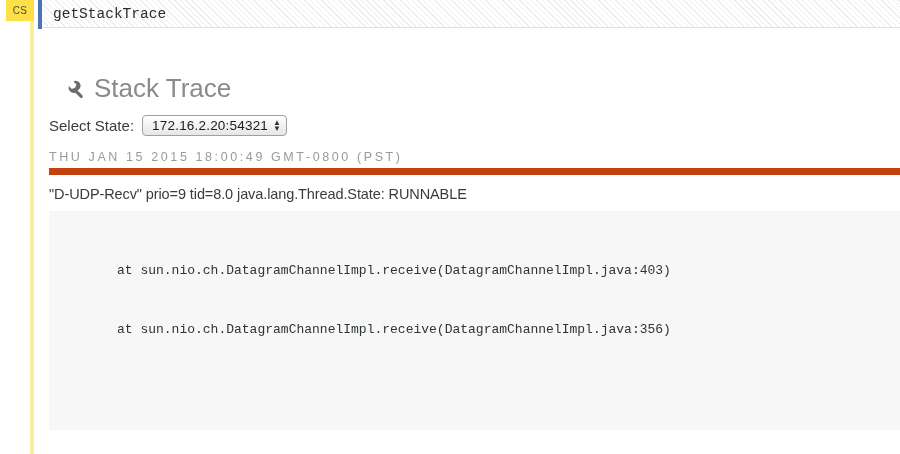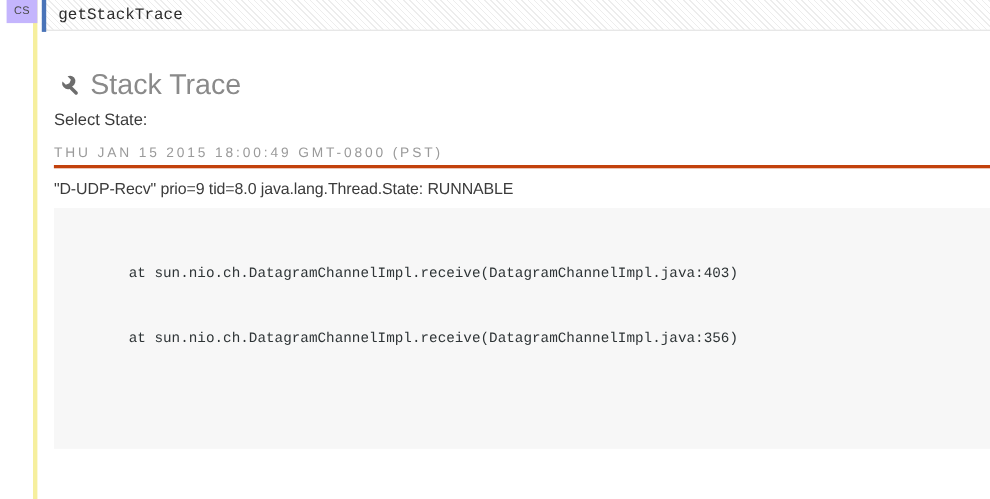--- a/index.html
+++ b/index.html
@@ -33,21 +33,21 @@
     width: 4px;
     height: 454px;
     background: #f6ef9e;
   }
   .cell-badge {
     position: absolute;
     left: 6px;
     top: 0;
     width: 28px;
     height: 21px;
-    background: #c4b5fd;
+    background: #fde047;
     color: #4a4a4a;
     font-size: 10px;
     line-height: 21px;
     text-align: center;
     font-family: "Liberation Sans", sans-serif;
     letter-spacing: 0.3px;
     pointer-events: auto;
   }
 
   
@@ -85,21 +85,21 @@
   .body {
     position: absolute;
     left: 49px;
     top: 41px;
     right: 0;
     bottom: 0;
     background: #ffffff;
   }
 
   .section-title {
-    margin: 0;
+    margin: 12px;
     padding: 20px 0 0 0;
     font-size: 26px;
     font-weight: normal;
     color: #8a8a8a;
     line-height: 30px;
     display: flex;
     align-items: center;
     gap: 9px;
   }
   .wrench-icon {
@@ -149,21 +149,21 @@
   }
   .select-arrows span { display: block; height: 6px; }
 
   .timestamp {
     margin-top: 14px;
     padding-bottom: 4px;
     padding-right: 0;
     font-size: 12.5px;
     letter-spacing: 2.6px;
     color: #9a9a9a;
-    border-bottom: 3px solid #c2410c;
+    border-bottom: 7px solid #c2410c;
     text-transform: uppercase;
   }
 
   .thread-line {
     margin-top: 11px;
     font-size: 14.5px;
     color: #3b3b3b;
     letter-spacing: -0.1px;
     white-space: nowrap;
   }
@@ -200,20 +200,27 @@
     <span class="wrench-icon">
       <svg viewBox="0 0 24 24" width="24" height="24" aria-hidden="true">
         <path fill="currentColor" d="M20.3 4.6a5.4 5.4 0 0 0-6.1-1.1l3.1 3.1-1.4 3.3-3.3 1.4-3.1-3.1a5.4 5.4 0 0 0 6.6 6.9l4.9 4.9a1.6 1.6 0 0 0 2.3-2.3l-4.9-4.9a5.4 5.4 0 0 0 1.9-8.2z" transform="translate(-1.5,0) scale(0.98)"></path>
       </svg>
     </span>
     <span>Stack Trace</span>
   </h1>
 
   <div class="node-row">
     <span class="node-label">Select State:</span>
+    <span class="node-select">
+      <span>172.16.2.20:54321</span>
+      <span class="select-arrows">
+        <span>▲</span>
+          <span>▼</span>
+      </span>
+    </span>
   </div>
 
   <div class="timestamp">Thu Jan 15 2015 18:00:49 GMT-0800 (PST)</div>
 
   <div class="thread-line">"D-UDP-Recv" prio=9 tid=8.0 java.lang.Thread.State: RUNNABLE</div>
   <div class="trace-block">
     <div class="trace-line">at sun.nio.ch.DatagramChannelImpl.receive(DatagramChannelImpl.java:403)</div>
     <div class="trace-line">at sun.nio.ch.DatagramChannelImpl.receive(DatagramChannelImpl.java:356)</div>
     
     

